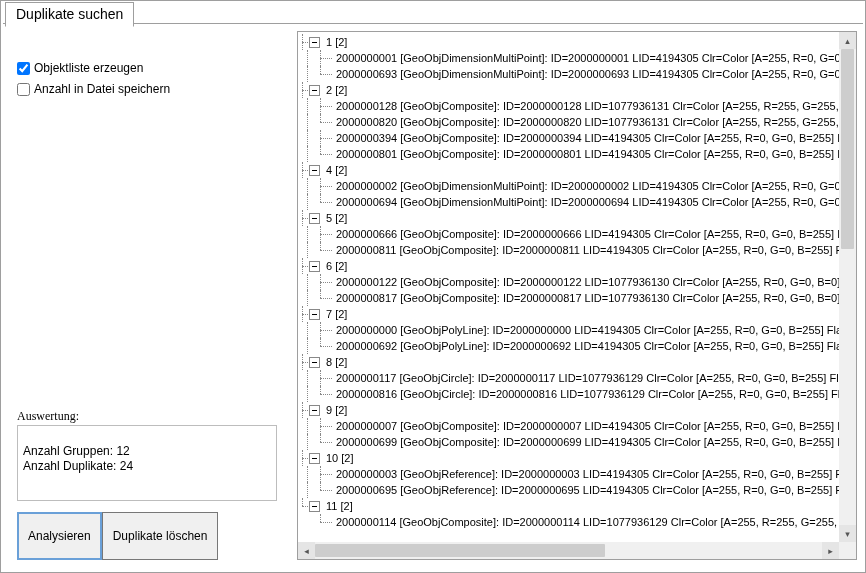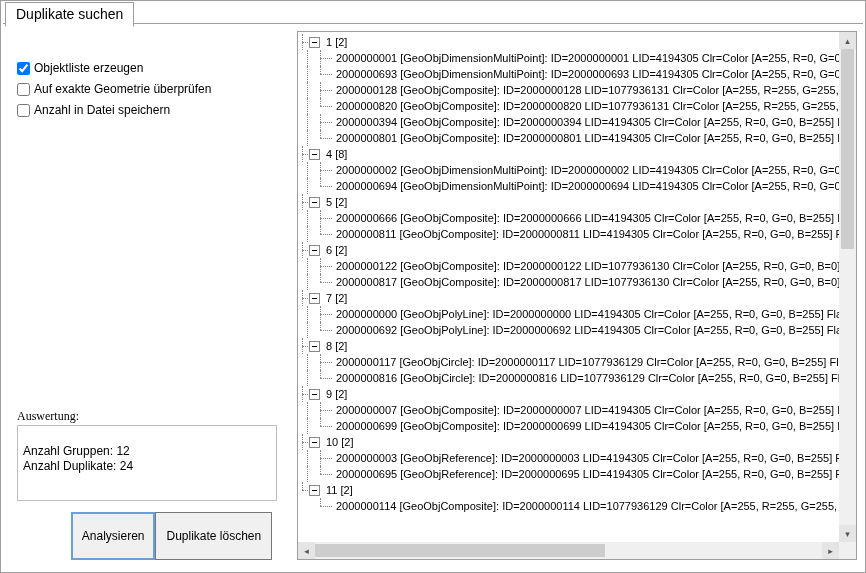--- a/index.html
+++ b/index.html
@@ -76,21 +76,21 @@
     padding: 18px 5px;
     box-sizing: border-box;
     line-height: 1.25;
   }
   .button-row {
     position: absolute;
     left: 16px;
     bottom: 12px;
     width: 309px;
     display: flex;
-    justify-content: center;
+    justify-content: flex-start;
   }
   button.win {
     font: inherit;
     padding: 16px 10px;
     min-width: 80px;
     border: 1px solid #777;
     background: #f0f0f0;
   }
   button.win.accent {
     border: 2px solid #6aa0d8;
@@ -230,24 +230,20 @@
       <span>Duplikate suchen</span>
     </div>
   </div>
 
   <div class="left-panel">
     <label class="checkbox-row">
       <input type="checkbox" id="cb-create-list" checked="" style="">
       <span>Objektliste erzeugen</span>
     </label>
     <label class="checkbox-row">
-      <input type="checkbox" id="cb-exact-geom" style="">
-      <span>Auf exakte Geometrie überprüfen</span>
-    </label>
-    <label class="checkbox-row">
       <input type="checkbox" id="cb-save-report" style="">
       <span>Anzahl in Datei speichern</span>
     </label>
   </div>
 
   <div class="section-label">Auswertung:</div>
 
   <div class="result-box">
     <div>Anzahl Gruppen: 12</div>
     <div>Anzahl Duplikate: 24</div>
@@ -272,20 +268,25 @@
             <span class="dots-tee"></span>
             <span class="node-label">2000000001 [GeoObjDimensionMultiPoint]: ID=2000000001 LID=4194305 Clr=Color [A=255, R=0, G=0, B=</span>
           </div>
           <div class="tree-row">
             <span class="dots-v"></span>
             <span style="width:8px;flex:0 0 8px;"></span>
             <span class="dots-tee last"></span>
             <span class="node-label">2000000693 [GeoObjDimensionMultiPoint]: ID=2000000693 LID=4194305 Clr=Color [A=255, R=0, G=0, B=</span>
           </div>
           <div class="tree-row">
+            <span class="dots-tee"></span>
+            <span class="expander"></span>
+            <span class="node-label">2 [2]</span>
+          </div>
+          <div class="tree-row">
             <span class="dots-v"></span>
             <span style="width:8px;flex:0 0 8px;"></span>
             <span class="dots-tee"></span>
             <span class="node-label">2000000128 [GeoObjComposite]: ID=2000000128 LID=1077936131 Clr=Color [A=255, R=255, G=255, B=2</span>
           </div>
           <div class="tree-row">
             <span class="dots-v"></span>
             <span style="width:8px;flex:0 0 8px;"></span>
             <span class="dots-tee last"></span>
             <span class="node-label">2000000820 [GeoObjComposite]: ID=2000000820 LID=1077936131 Clr=Color [A=255, R=255, G=255, B=2</span>
@@ -298,21 +299,21 @@
           </div>
           <div class="tree-row">
             <span class="dots-v"></span>
             <span style="width:8px;flex:0 0 8px;"></span>
             <span class="dots-tee last"></span>
             <span class="node-label">2000000801 [GeoObjComposite]: ID=2000000801 LID=4194305 Clr=Color [A=255, R=0, G=0, B=255] Flags</span>
           </div>
           <div class="tree-row">
             <span class="dots-tee"></span>
             <span class="expander"></span>
-            <span class="node-label">4 [8]</span>
+            <span class="node-label">4 [2]</span>
           </div>
           <div class="tree-row">
             <span class="dots-v"></span>
             <span style="width:8px;flex:0 0 8px;"></span>
             <span class="dots-tee"></span>
             <span class="node-label">2000000002 [GeoObjDimensionMultiPoint]: ID=2000000002 LID=4194305 Clr=Color [A=255, R=0, G=0, B=</span>
           </div>
           <div class="tree-row">
             <span class="dots-v"></span>
             <span style="width:8px;flex:0 0 8px;"></span>

